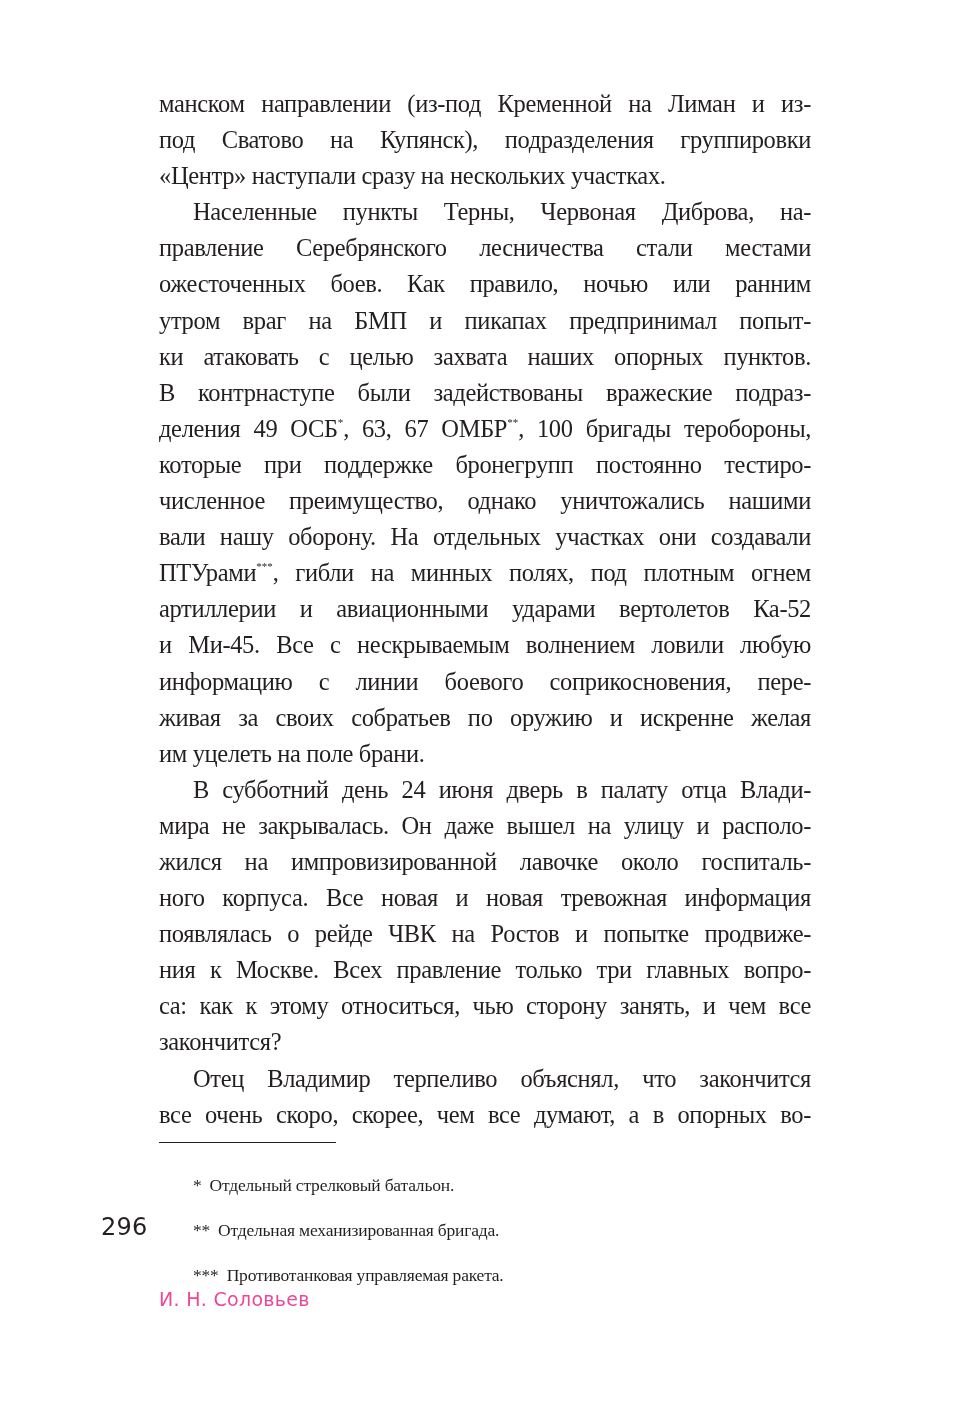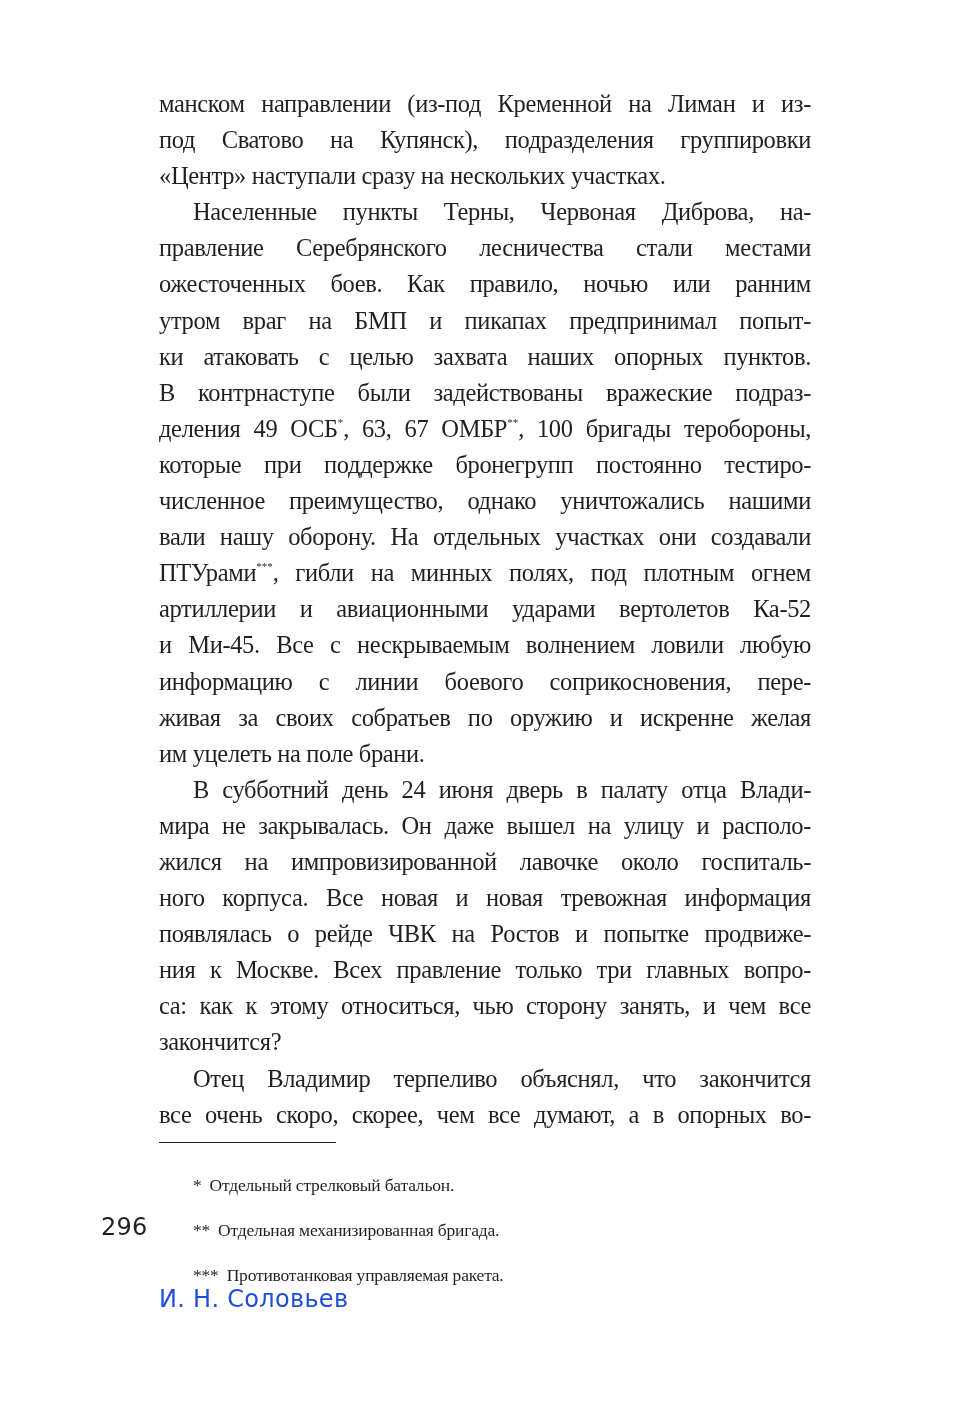--- a/index.html
+++ b/index.html
@@ -86,24 +86,24 @@
       line-height: 30px;
       letter-spacing: 0.2px;
       color: #231f20;
       margin-left: 34px;
     }
     .running-head {
       position: absolute;
       left: 159px;
       top: 1286px;
       font-family: "DejaVu Sans", "Liberation Sans", sans-serif;
-      font-size: 24px;
+      font-size: 19px;
       line-height: 26px;
       letter-spacing: 0.3px;
-      color: #1d4ed8;
+      color: #ec4899;
     }
   </style>
 </head>
 <body>
 
 <div class="page body-text">
 
   <div class="para">
     <span class="line">манском направлении (из-под Кременной на Лиман и из-</span>
     <span class="line">под Сватово на Купянск), подразделения группировки</span>

